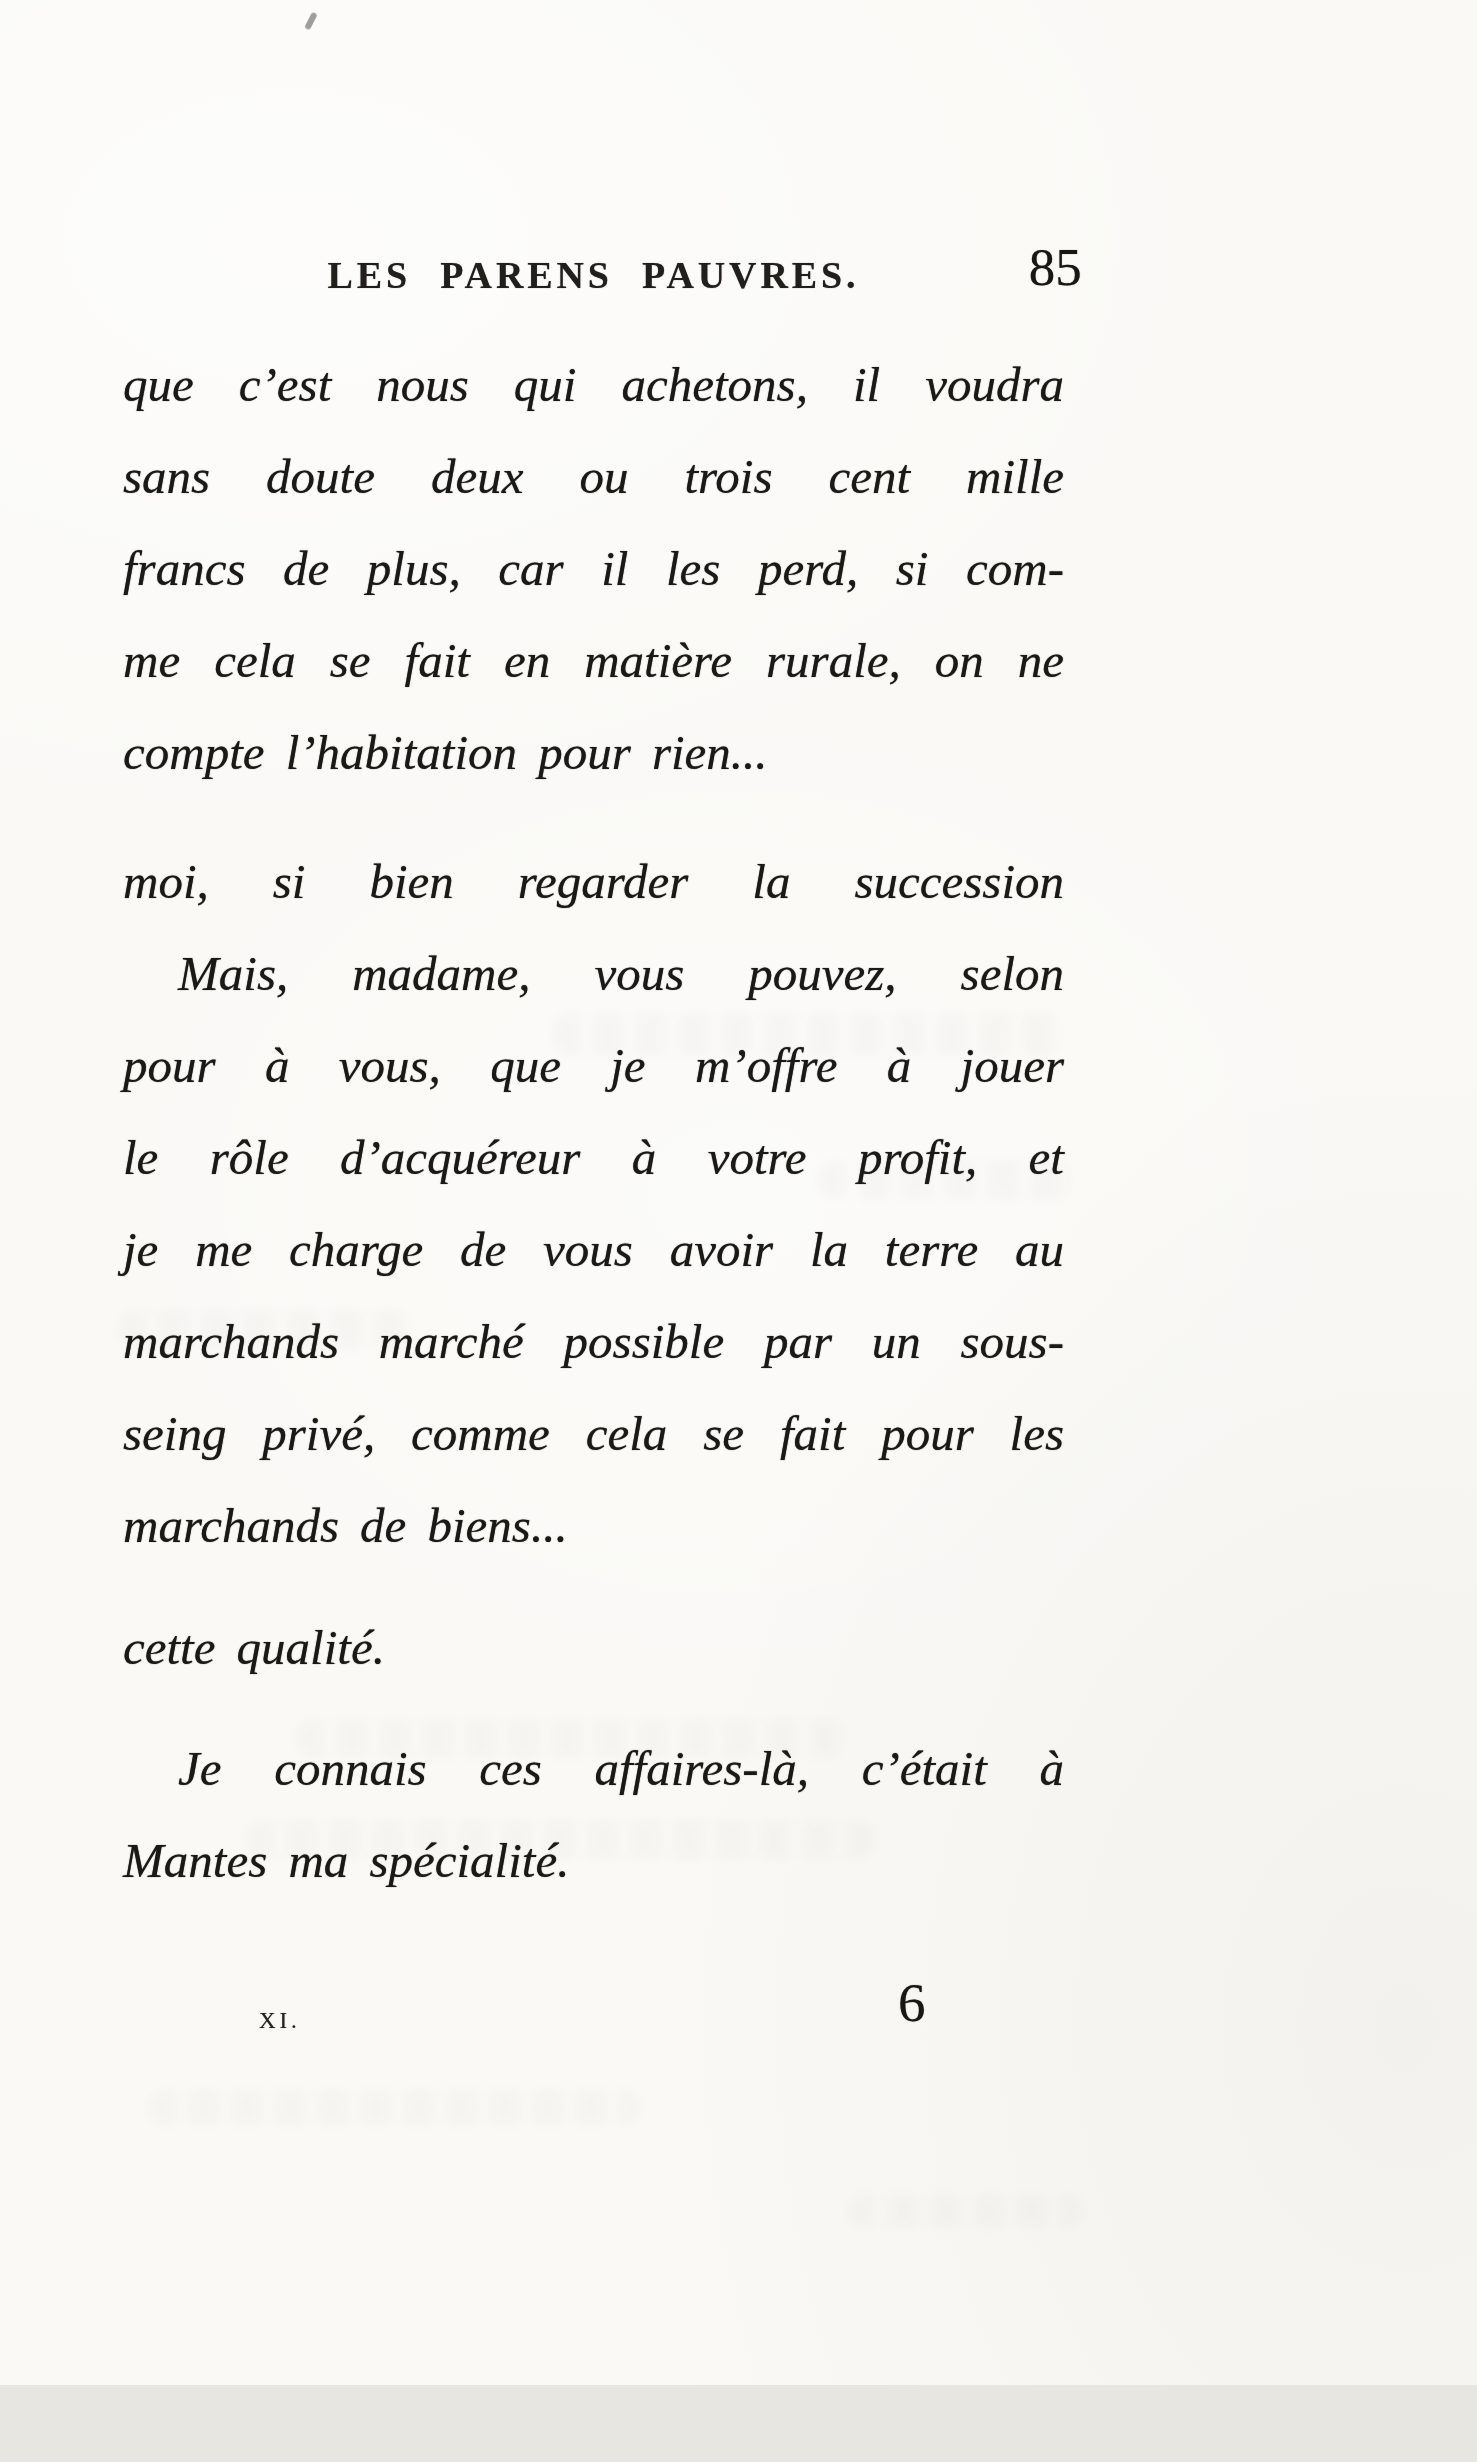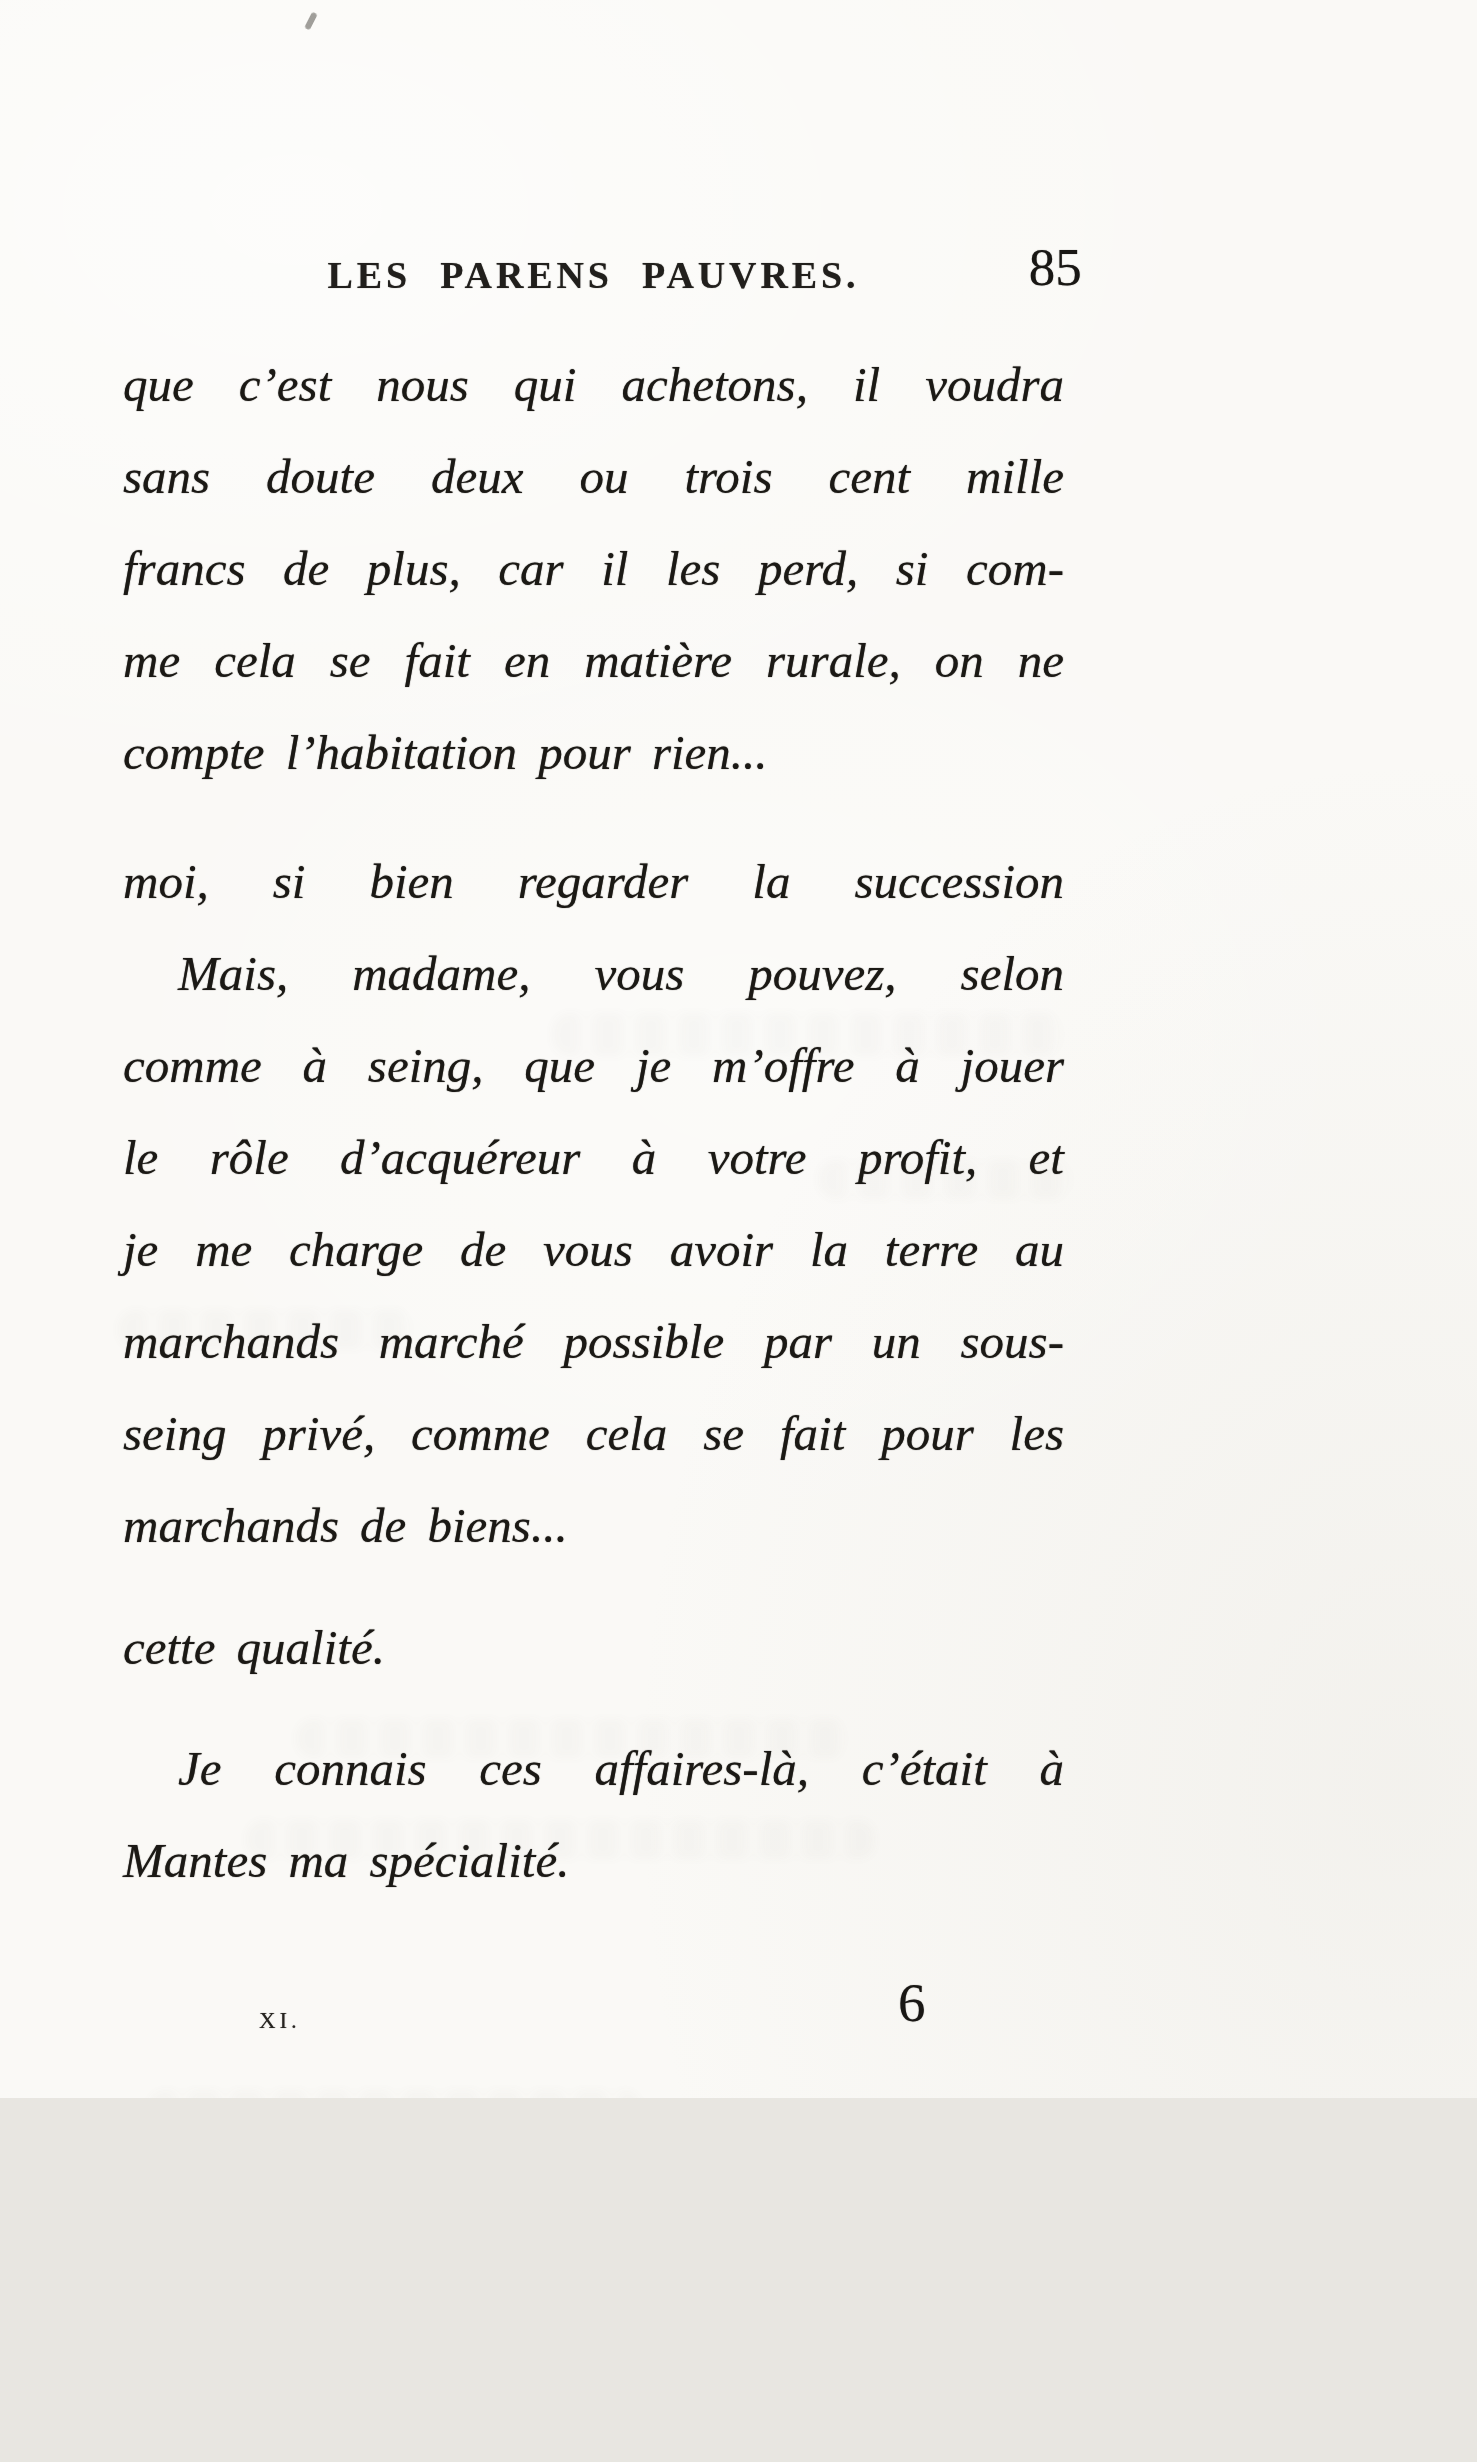--- a/index.html
+++ b/index.html
@@ -3,21 +3,21 @@
 <meta charset="utf-8">
 <style>
   html, body {
     margin: 0;
     padding: 0;
     background: #e8e6e1;
   }
   .page {
     position: relative;
     width: 1478px;
-    height: 2098px;
+    height: 2385px;
     margin: 0 auto;
     overflow: hidden;
     background:
       radial-gradient(1379px 887px at 20% 10%, rgba(255,255,255,0.55), rgba(255,255,255,0) 70%),
       radial-gradient(1182px 1576px at 95% 85%, rgba(210,206,196,0.18), rgba(210,206,196,0) 65%),
       radial-gradient(887px 690px at 50% 50%, rgba(255,255,255,0.3), rgba(255,255,255,0) 80%),
       #faf9f6;
     color: #1b1a17;
     font-family: "Liberation Serif", serif;
   }
@@ -151,21 +151,21 @@
       <div class="line">que c’est nous qui achetons, il voudra</div>
       <div class="line">sans doute deux ou trois cent mille</div>
       <div class="line">francs de plus, car il les perd, si com-</div>
       <div class="line">me cela se fait en matière rurale, on ne</div>
       <div class="line last">compte l’habitation pour rien...</div>
     </div>
 
     <div class="paragraph gap-lg">
       <div class="line">moi, si bien regarder la succession</div>
       <div class="line indent">Mais, madame, vous pouvez, selon</div>
-      <div class="line">comme à seing, que je m’offre à jouer</div>
+      <div class="line">pour à vous, que je m’offre à jouer</div>
       <div class="line">le rôle d’acquéreur à votre profit, et</div>
       <div class="line">je me charge de vous avoir la terre au</div>
       <div class="line">marchands marché possible par un sous-</div>
       <div class="line">seing privé, comme cela se fait pour les</div>
       <div class="line last">marchands de biens...</div>
     </div>
 
     <div class="paragraph gap-md">
       <div class="line last">cette qualité.</div>
     </div>

